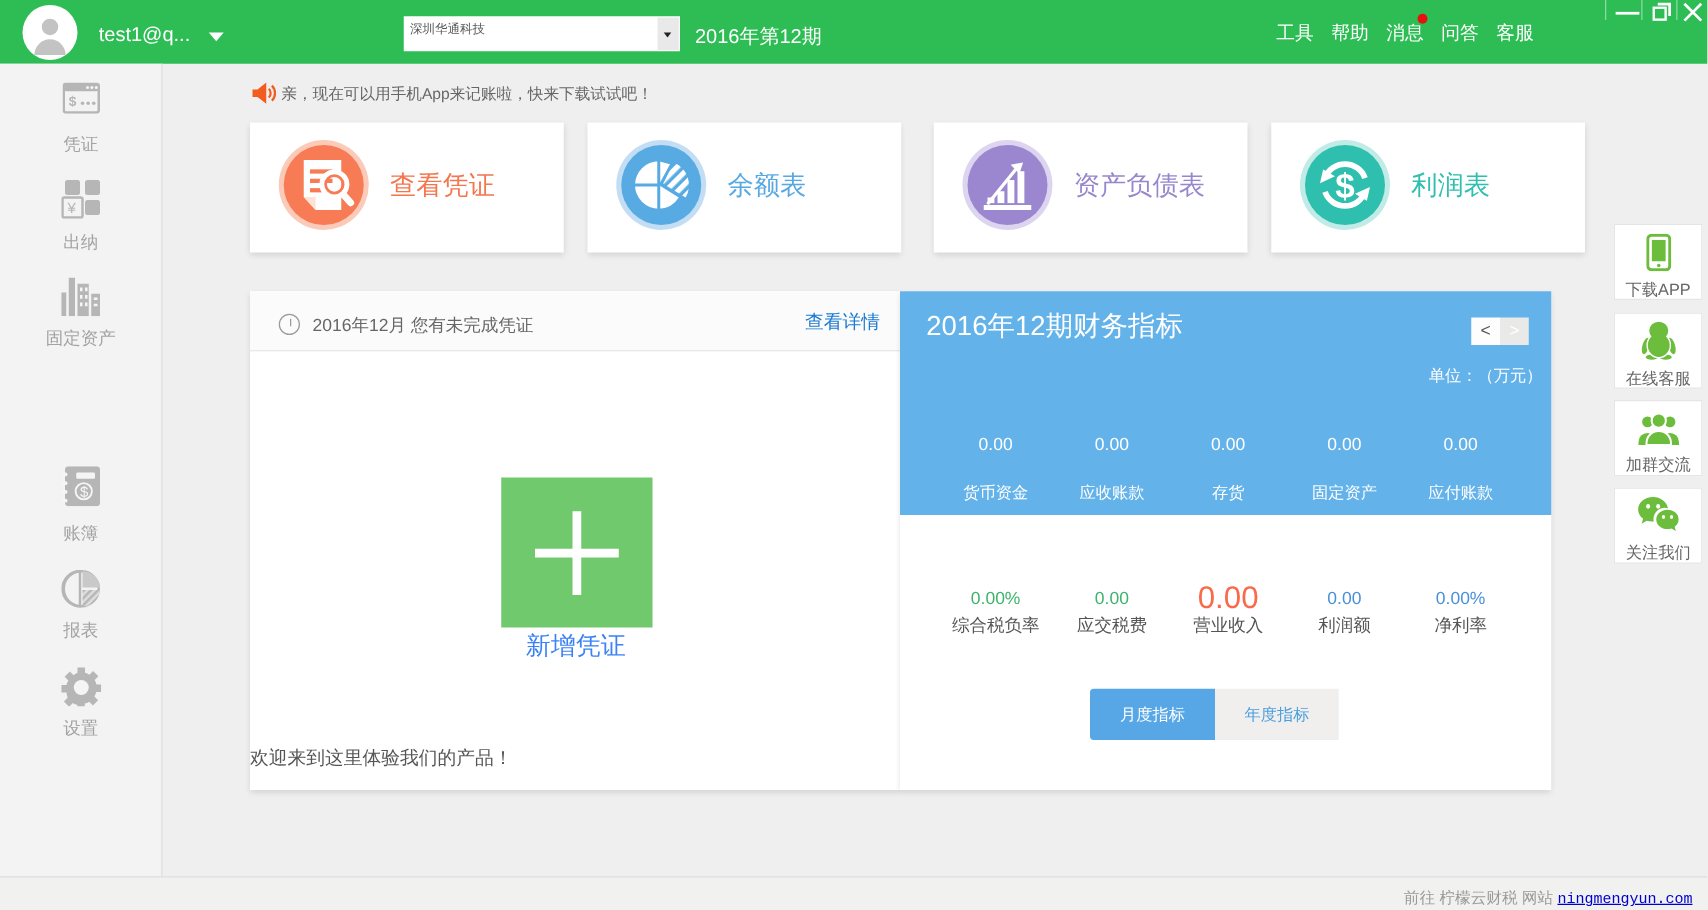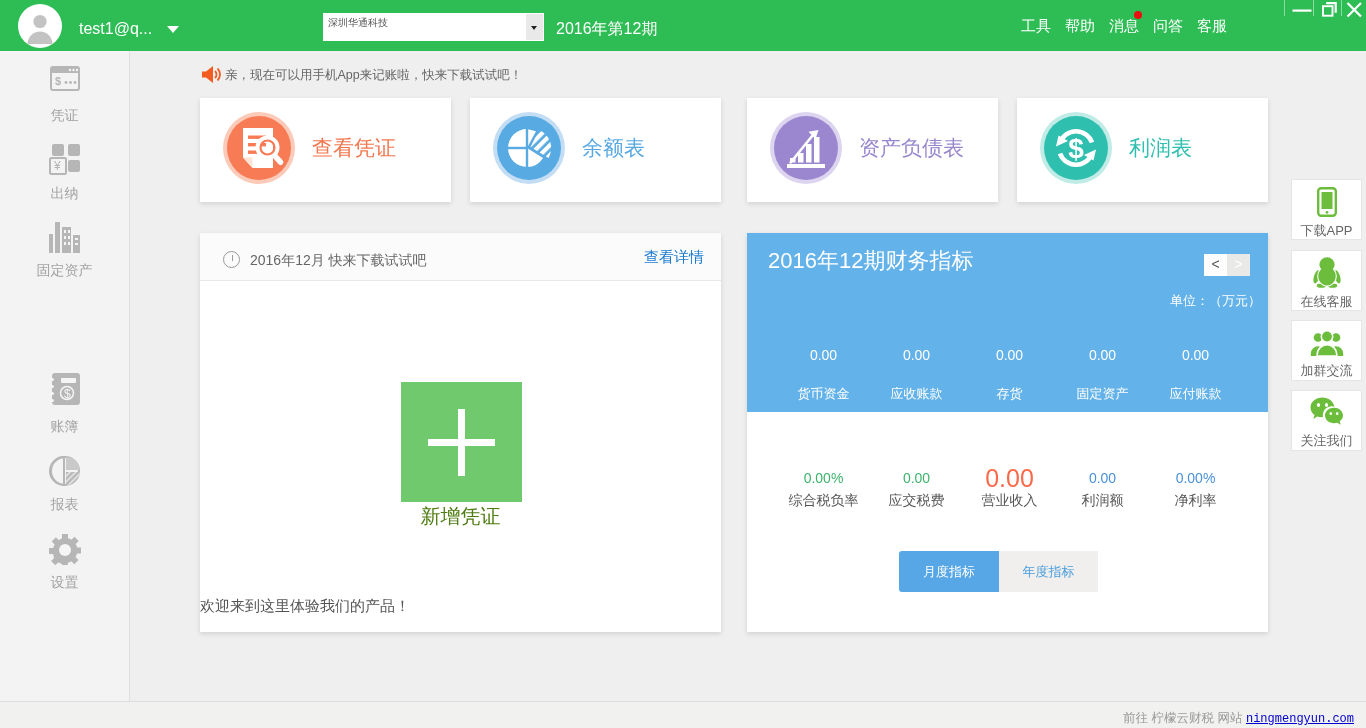--- a/index.html
+++ b/index.html
@@ -37,25 +37,25 @@
 
 #lpanel { position:absolute; left:200px; top:233px; width:521px; height:399px; background:#fff; box-shadow:0 2px 5px rgba(0,0,0,0.12); }
 #lpanel-head { position:absolute; left:0; top:0; width:100%; height:48px; background:#fbfbfb; border-bottom:1px solid #e8e8e8; }
 #lp-icon { position:absolute; left:23px; top:18px; width:17px; height:17px; border:1.4px solid #9a9a9a; border-radius:50%; }
 #lp-icon:after { content:""; position:absolute; left:7.5px; top:3px; width:1.4px; height:6px; background:#9a9a9a; }
 #lp-txt { position:absolute; left:50px; top:19px; font-size:14px; color:#666; }
 #lp-link { position:absolute; right:17px; top:15px; font-size:15px; color:#1a7ad0; }
 #plusbox { position:absolute; left:201px; top:149px; width:121px; height:120px; background:#71c96e; }
 #plusbox .h { position:absolute; left:27px; top:57px; width:67px; height:7px; background:#fff; }
 #plusbox .v { position:absolute; left:57px; top:27px; width:7px; height:67px; background:#fff; }
-#plus-lbl { position:absolute; left:0; top:270px; width:100%; text-align:center; font-size:20px; color:#4d7c0f; }
+#plus-lbl { position:absolute; left:0; top:270px; width:100%; text-align:center; font-size:20px; color:#3b82f6; }
 #welcome { position:absolute; left:0; top:364px; width:100%; font-size:15px; color:#555; }
 
 
-#rpanel { position:absolute; left:747px; top:233px; width:521px; height:399px; background:#fff; box-shadow:0 2px 5px rgba(0,0,0,0.12); }
+#rpanel { position:absolute; left:720px; top:233px; width:521px; height:399px; background:#fff; box-shadow:0 2px 5px rgba(0,0,0,0.12); }
 #rp-blue { position:absolute; left:0; top:0; width:100%; height:179px; background:#63b2ea; }
 #rp-title { position:absolute; left:21px; top:13px; font-size:22px; color:#fff; }
 #rp-nav { position:absolute; right:18px; top:21px; width:46px; height:22px; }
 #rp-nav .l { position:absolute; left:0; top:0; width:23px; height:22px; background:#fdfdfd; color:#555; text-align:center; line-height:20px; font-size:14px; }
 #rp-nav .r { position:absolute; left:23px; top:0; width:23px; height:22px; background:#e9e9e7; color:#fff; text-align:center; line-height:20px; font-size:14px; }
 #rp-unit { position:absolute; right:7px; top:59px; font-size:13px; color:#fff; }
 .stats { position:absolute; left:30px; width:465px; display:flex; }
 .stats .col { flex:1; text-align:center; }
 #stats1 { top:115px; color:#fff; }
 #stats1 .v { font-size:14px; line-height:14px; }
@@ -262,21 +262,21 @@
         </g>
         <text x="32" y="42" font-size="28" font-weight="bold" fill="#fff" text-anchor="middle" font-family="Liberation Sans">$</text>
       </svg>
   </div>
   <div class="ttl" style="color:#2fbfae">利润表</div>
 </div>
 
 <div id="lpanel">
   <div id="lpanel-head"></div>
   <div id="lp-icon"></div>
-  <div id="lp-txt">2016年12月 快来下载试试吧</div>
+  <div id="lp-txt">2016年12月 您有未完成凭证</div>
   <div id="lp-link">查看详情</div>
   <div id="plusbox">
       <div class="h"></div>
       <div class="v"></div>
     </div>
   <div id="plus-lbl">新增凭证</div>
   <div id="welcome">欢迎来到这里体验我们的产品！</div>
 </div>
 
 <div id="rpanel">

